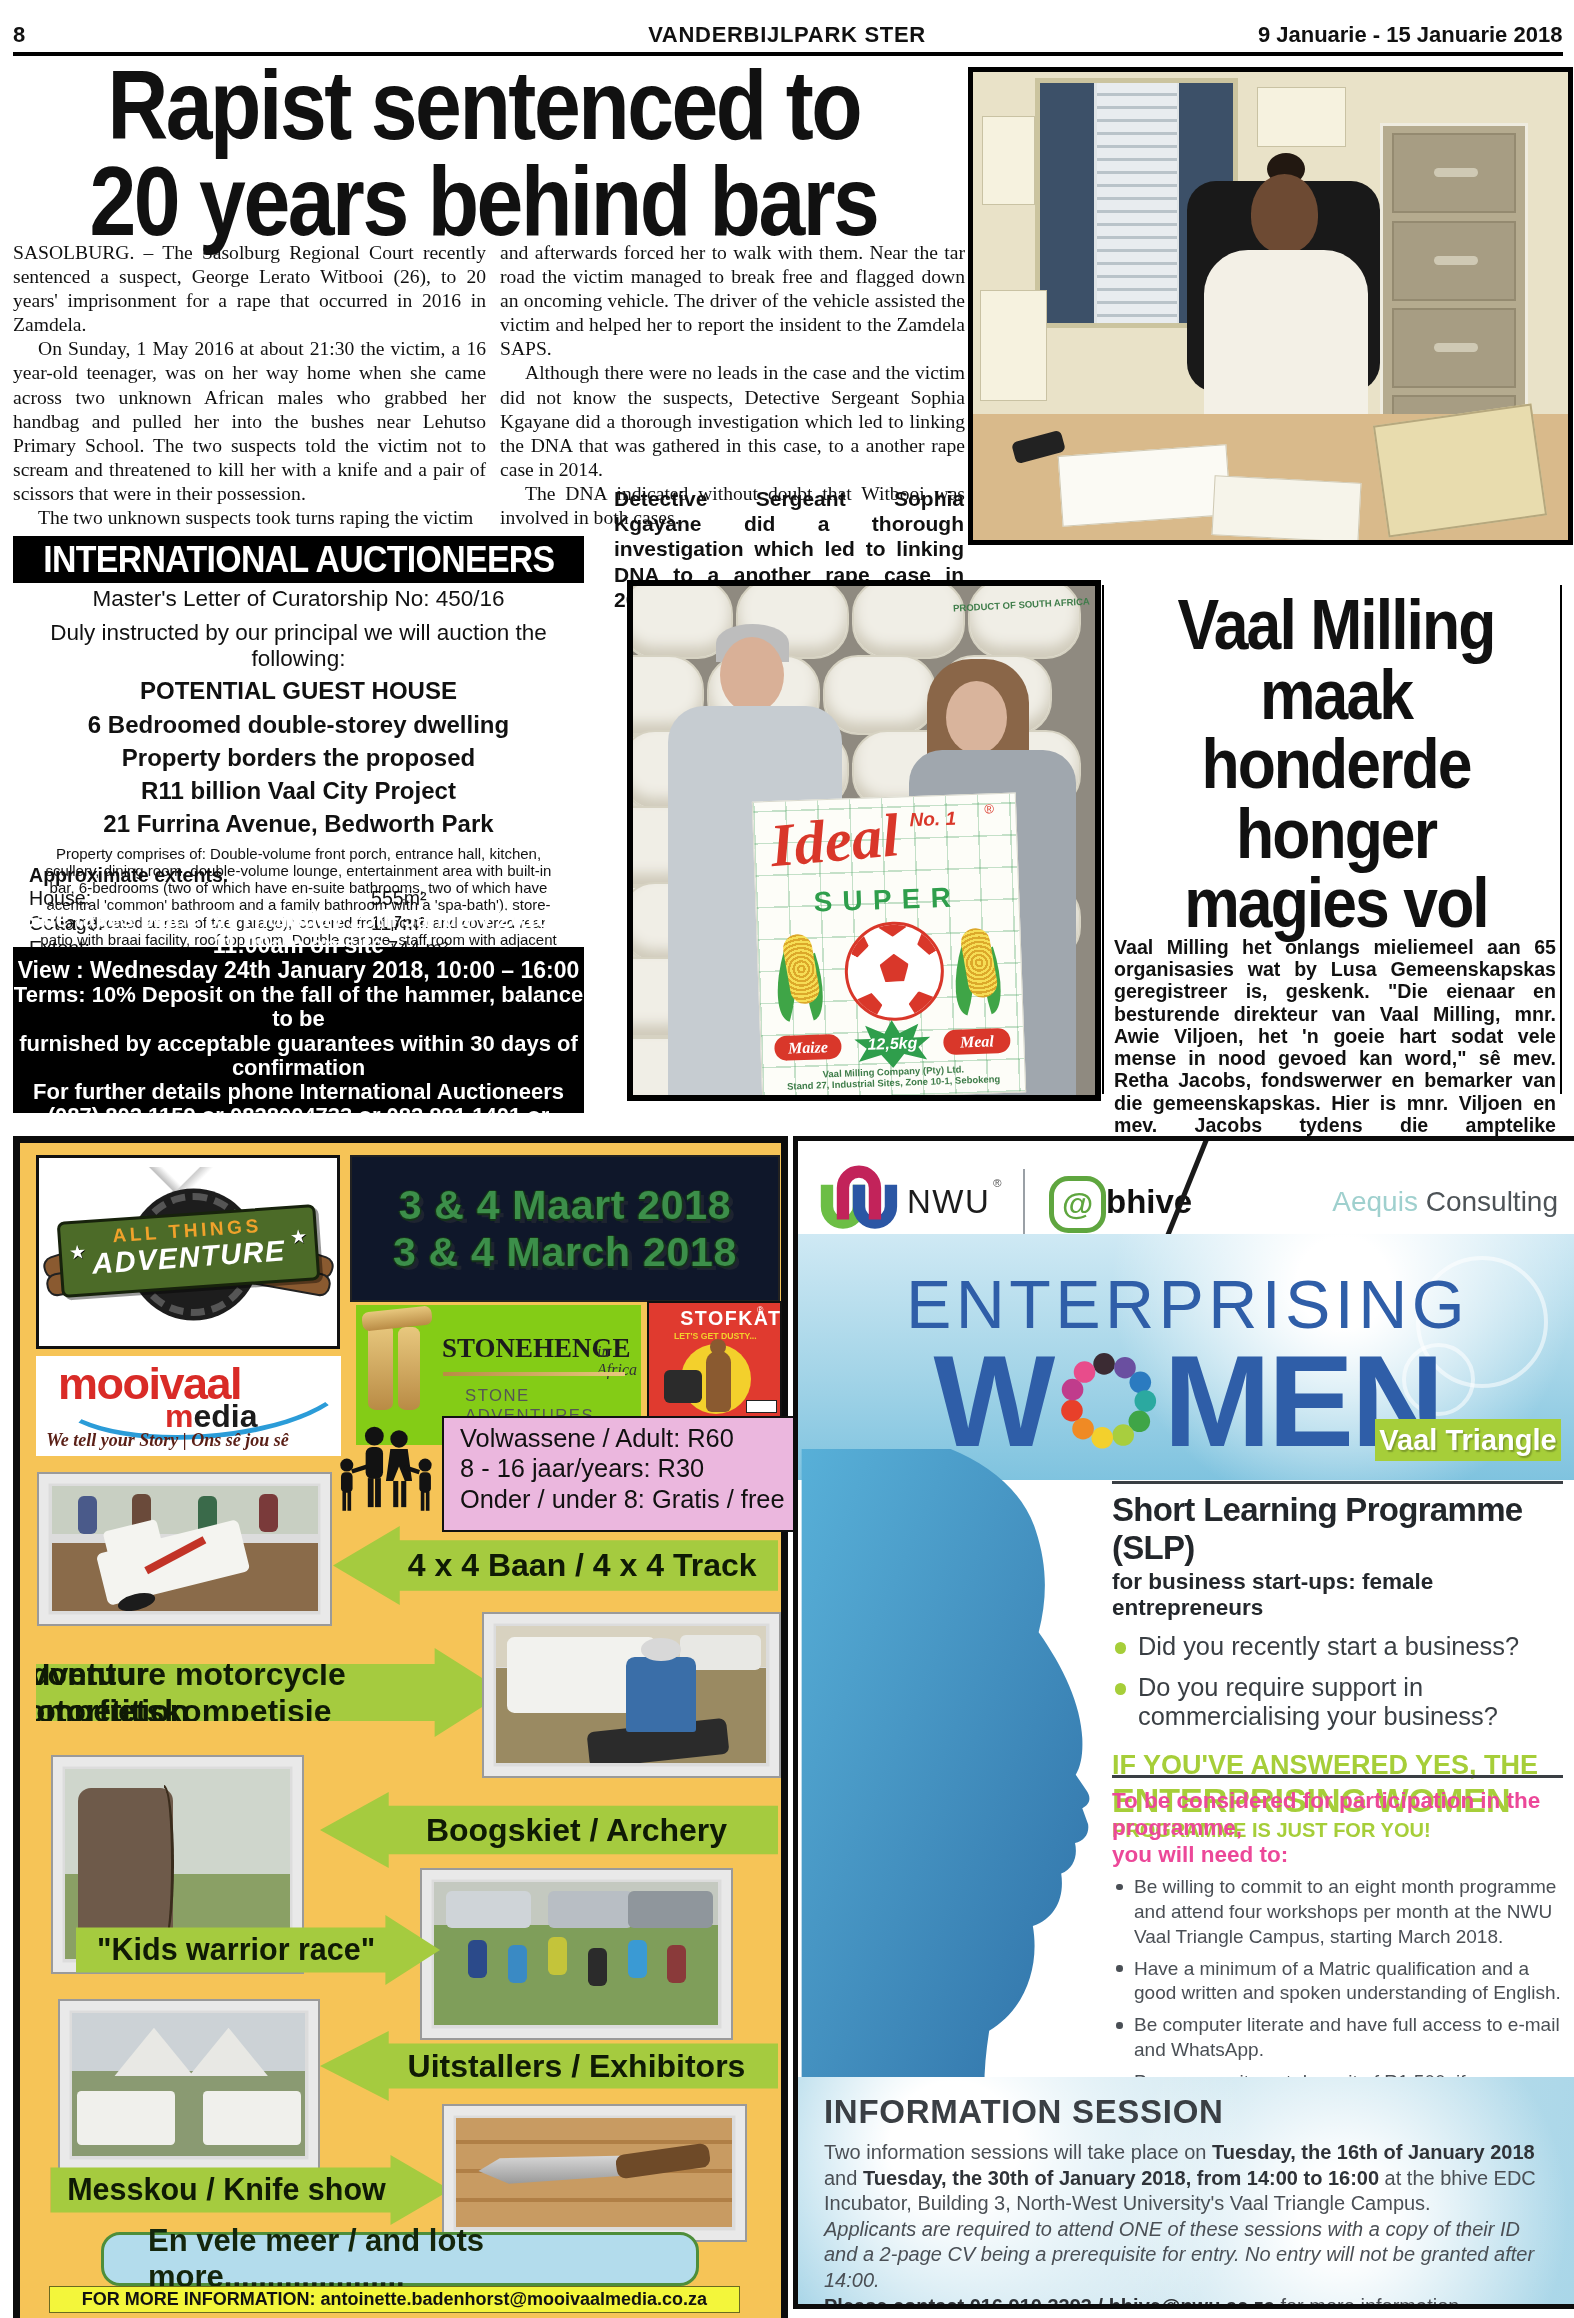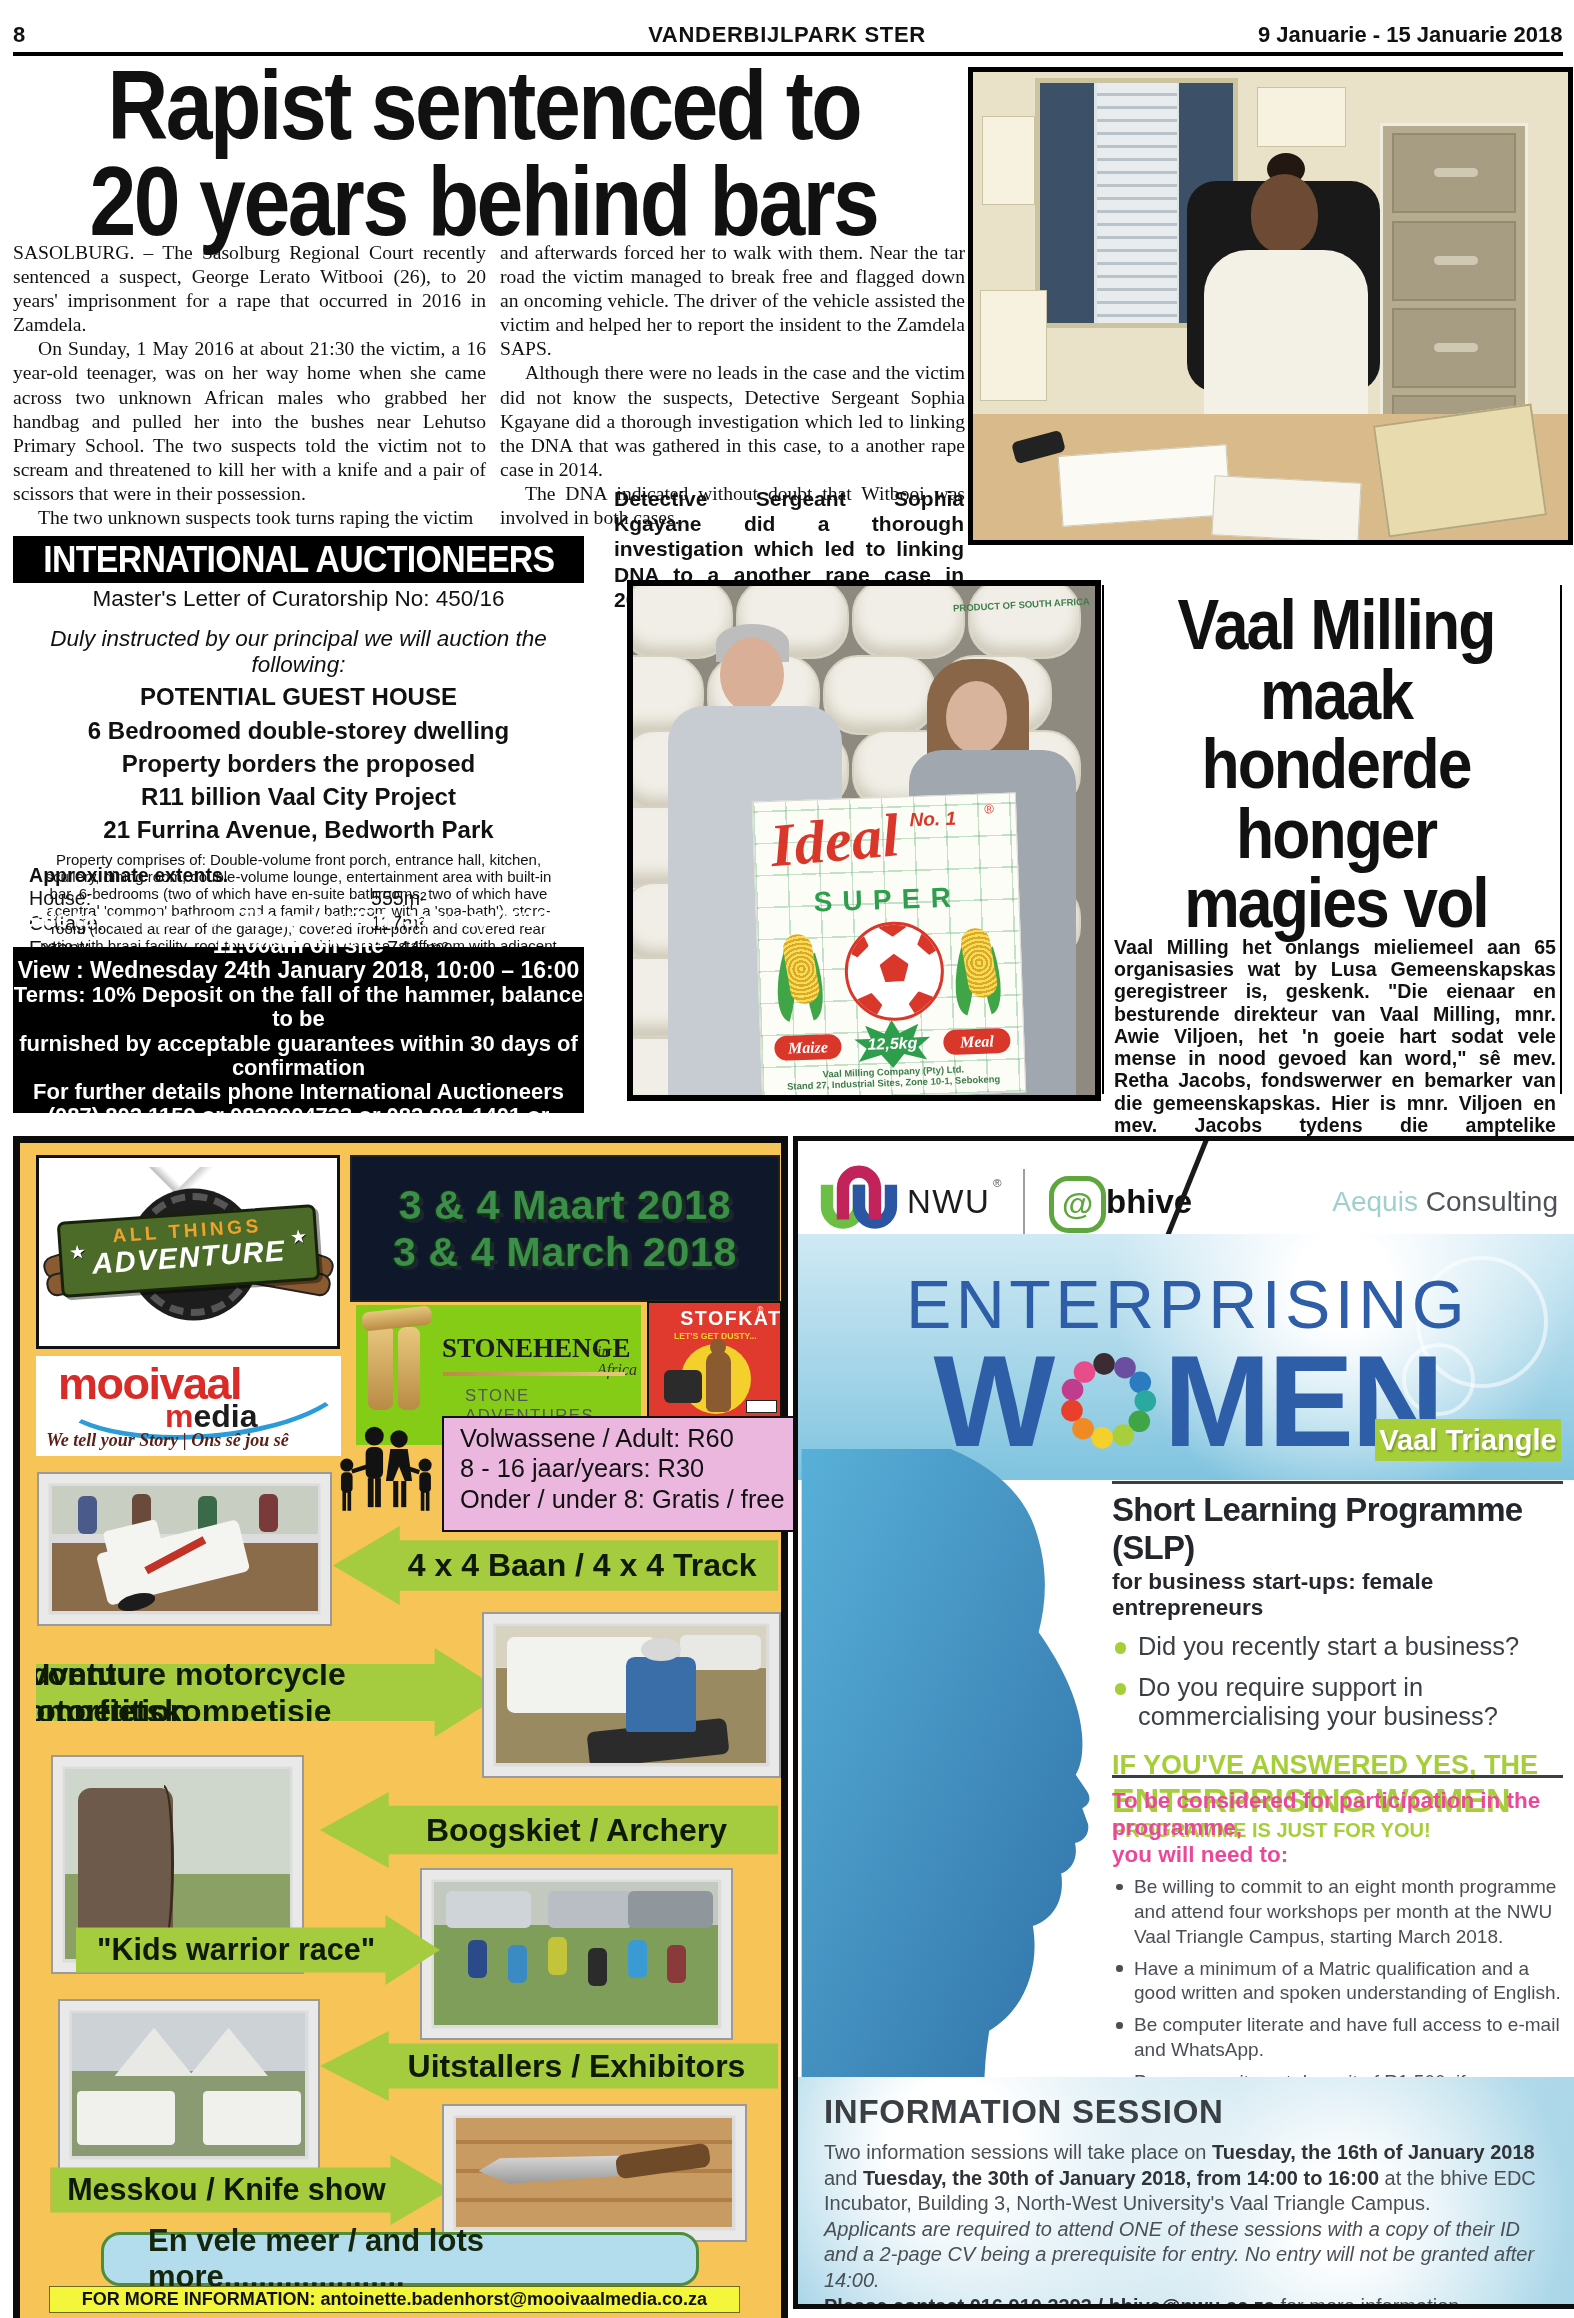--- a/index.html
+++ b/index.html
@@ -43,21 +43,21 @@
   .file{left:407px;top:342px;width:156px;height:109px;background:#e8dcae;border:2.9px solid #b6a87e;transform:rotate(-8deg);}
   .wallnote{background:#f6f2df;border:0.7px solid #c9c2a3;}
   .phone{left:40px;top:364px;width:51px;height:22px;background:#222;border-radius:5.8px;transform:rotate(-15deg);}
 
   
   .auc-band1{left:13px;top:536px;width:571px;height:47px;background:#000;color:#fff;
              display:flex;align-items:center;justify-content:center;}
   .auc-band1 span{font-size:36px;font-weight:bold;letter-spacing:-0.7px;transform:scaleX(.94);white-space:nowrap;}
   .auc-body{left:13px;top:582px;width:571px;text-align:center;}
   .auc-i1{font-size:22.5px;margin-top:4.4px;}
-  .auc-i2{font-size:22.5px;margin-top:14px;font-style:italic;}
+  .auc-i2{font-size:22.5px;margin-top:8px;}
   .auc-b{font-size:24px;font-weight:bold;margin-top:5.1px;}
   .auc-desc{font-size:15px;line-height:1.14;margin:7.3px 20.4px 0 20.4px;}
   .auc-ext{left:29px;top:864px;width:538px;text-align:left;font-size:19.6px;}
   .auc-ext .t{font-weight:bold;}
   .auc-row{position:relative;height:25px;}
   .auc-row .v{position:absolute;left:342px;}
   .auc-band2{left:13px;top:947px;width:571px;height:166px;background:#000;color:#fff;
              display:flex;flex-direction:column;justify-content:center;text-align:center;}
   .auc-band2 div{font-size:22px;font-weight:bold;line-height:1.1;}
   .auc-band2 .big{font-size:23px;}

